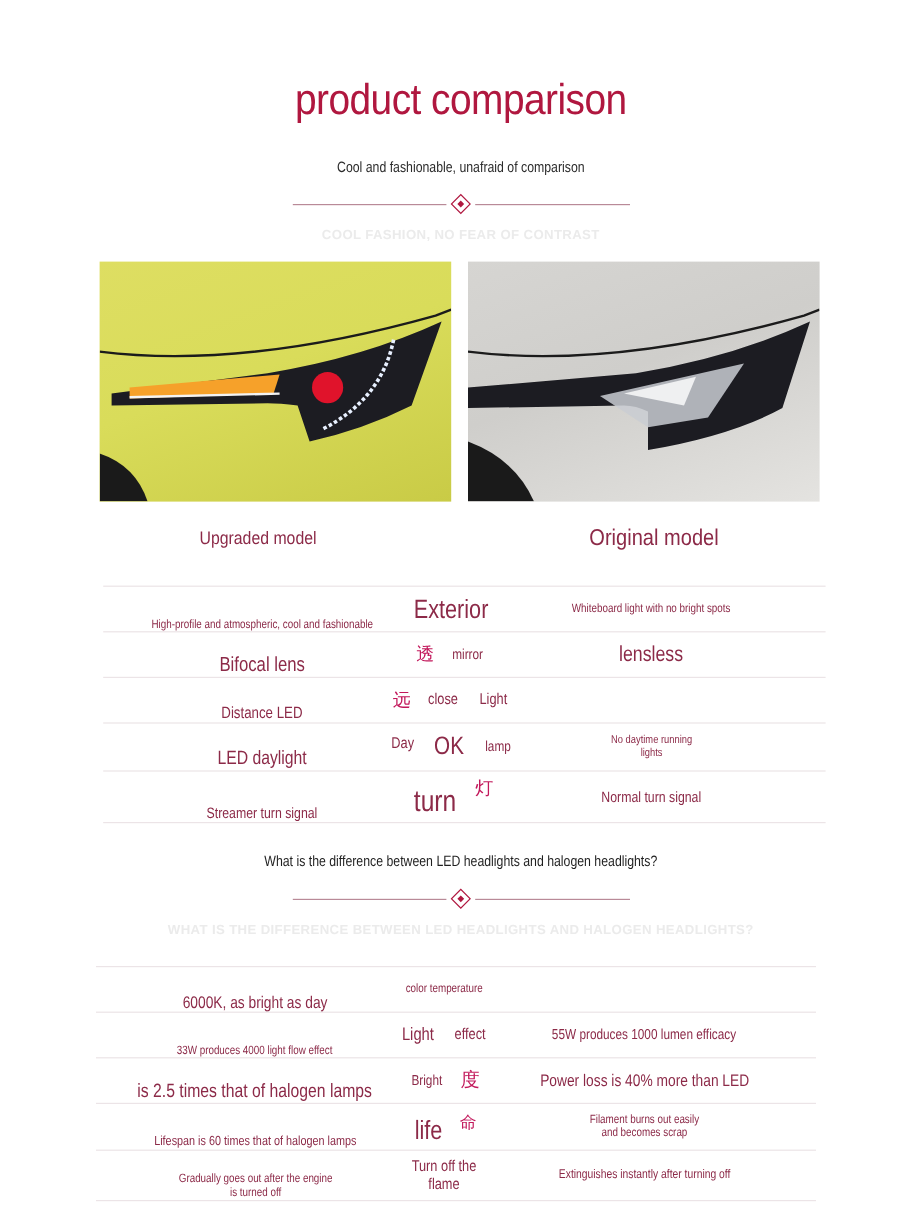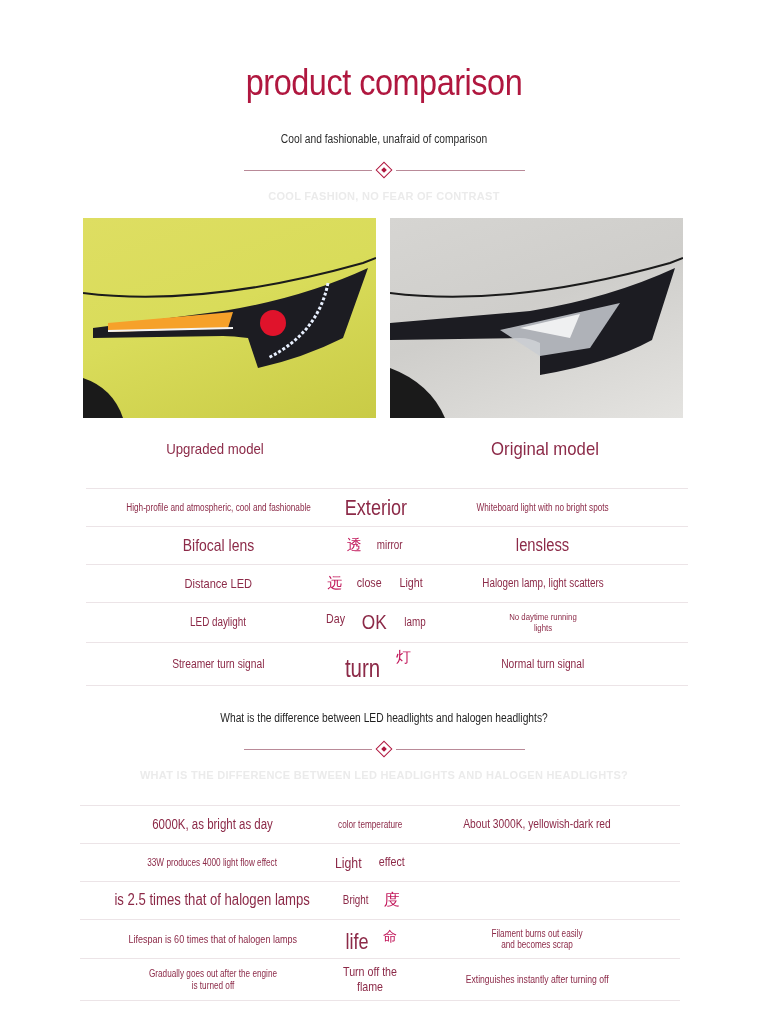--- a/index.html
+++ b/index.html
@@ -24,21 +24,21 @@
 
   .model-label { position: absolute; top: 438px; font-weight: 500; color: #8c2a48; text-align: center; transform: scaleX(0.88); }
   .model-label.left { left: 120px; width: 190px; font-size: 15px; top: 440px; }
   .model-label.right { left: 450px; width: 190px; font-size: 19px; }
 
   .table { position: absolute; left: 86px; width: 602px; }
   .table2 { position: absolute; left: 80px; width: 600px; }
   .row { position: absolute; left: 0; width: 100%; border-top: 1px solid #ece4e7; }
   .row.last { border-bottom: 1px solid #ece4e7; }
   .cell { position: absolute; top: 0; height: 100%; display: flex; align-items: center; justify-content: center; text-align: center; line-height: 1.15; }
-  .c1 { left: 0; width: 265px; }
+  .c1 { left: 0; width: 265px; align-items: flex-end; }
   .c2 { left: 225px; width: 130px; }
   .c3 { left: 332px; width: 250px; }
   .sq { display: inline-block; transform: scaleX(0.82); white-space: nowrap; }
   .wrap { white-space: normal; }
   .mid { color: #8c2a48; }
   .mid-part { display: inline-block; margin: 0 6px; }
   .cjk { color: #c2185b; font-family: "DejaVu Sans", sans-serif; }
 
   .q { position: absolute; top: 711px; left: 0; width: 768px; text-align: center; font-size: 12.5px; color: #1f1f1f; transform: scaleX(0.82); }
 </style>
@@ -104,26 +104,23 @@
   </div>
   <div class="row" style="top:76px;height:38px">
     <div class="cell c1" style="font-size:13.5px">
         <span class="sq">Distance LED</span>
       </div>
     <div class="cell c2" style="font-size:13px">
       <span class="mid-part cjk" style="font-size:15px">远</span>
       <span class="mid-part sq">close</span>
       <span class="mid-part sq">Light</span>
     </div>
-    <div class="cell c3" style="font-size:12px">
-        <span class="sq">Halogen lamp, light scatters</span>
-      </div>
   </div>
   <div class="row" style="top:114px;height:40px">
-    <div class="cell c1" style="font-size:12px">
+    <div class="cell c1" style="font-size:16px">
         <span class="sq">LED daylight</span>
       </div>
     <div class="cell c2" style="font-size:13px">
       <span class="mid-part sq" style="position:relative;top:-3px">Day</span>
       <span class="mid-part sq" style="font-size:21px">OK</span>
       <span class="mid-part sq" style="font-size:12px">lamp</span>
     </div>
     <div class="cell c3" style="font-size:9.5px">
         <span class="sq wrap" style="width:90px">No daytime running lights</span>
       </div>
@@ -151,41 +148,44 @@
 <div class="ghost" style="top:769px">WHAT IS THE DIFFERENCE BETWEEN LED HEADLIGHTS AND HALOGEN HEADLIGHTS?</div>
 
 <div class="table2" style="top:805px;height:176px">
   <div class="row" style="top:0;height:38px">
     <div class="cell c1" style="font-size:14px">
         <span class="sq">6000K, as bright as day</span>
       </div>
     <div class="cell c2" style="font-size:10px">
         <span class="sq">color temperature</span>
       </div>
-    <div class="cell c3" style="font-size:12.5px">
-        <span class="sq">About 3000K, yellowish-dark red</span>
-      </div>
   </div>
   <div class="row" style="top:38px;height:38px">
     <div class="cell c1" style="font-size:10px">
         <span class="sq">33W produces 4000 light flow effect</span>
       </div>
     <div class="cell c2">
       <span class="mid-part sq" style="font-size:15px">Light</span>
       <span class="mid-part sq" style="font-size:13px">effect</span>
     </div>
+    <div class="cell c3" style="font-size:12px">
+        <span class="sq">55W produces 1000 lumen efficacy</span>
+      </div>
   </div>
   <div class="row" style="top:76px;height:38px">
     <div class="cell c1" style="font-size:16px">
         <span class="sq">is 2.5 times that of halogen lamps</span>
       </div>
     <div class="cell c2">
       <span class="mid-part sq" style="font-size:12px">Bright</span>
       <span class="mid-part cjk" style="font-size:16px">度</span>
     </div>
+    <div class="cell c3" style="font-size:14px">
+        <span class="sq">Power loss is 40% more than LED</span>
+      </div>
   </div>
   <div class="row" style="top:114px;height:39px">
     <div class="cell c1" style="font-size:11px">
         <span class="sq">Lifespan is 60 times that of halogen lamps</span>
       </div>
     <div class="cell c2">
       <span class="mid-part sq" style="font-size:22px;position:relative;top:3px">life</span>
       <span class="mid-part cjk" style="font-size:14px;position:relative;top:-3px">命</span>
     </div>
     <div class="cell c3" style="font-size:10px">

